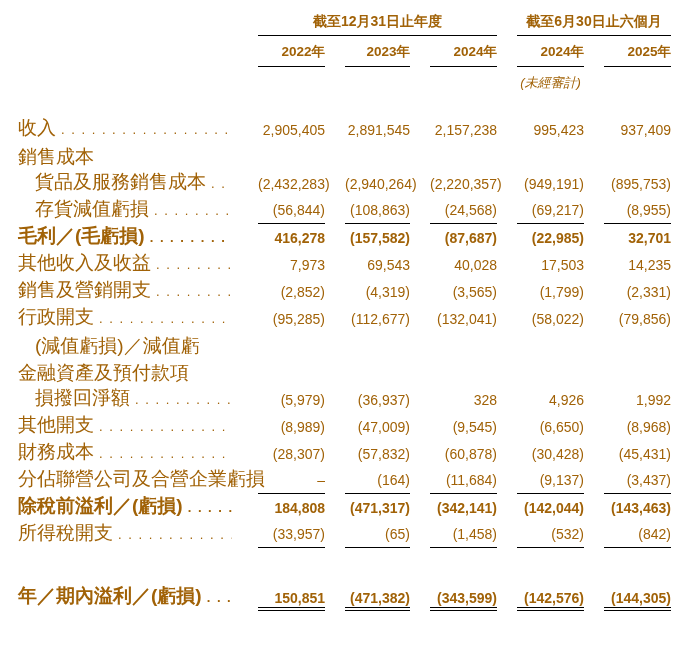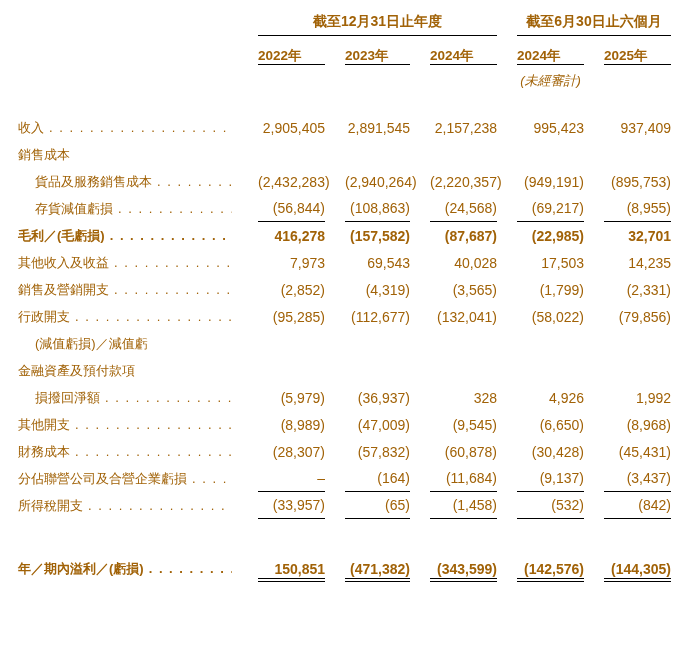--- a/index.html
+++ b/index.html
@@ -14,32 +14,32 @@
   col.c3{width:87px} col.c4{width:87px} col.c5{width:67px}
   th,td { padding:0; vertical-align:bottom; font-weight:normal; text-align:left; }
 
   
   .h-groups th { height:26px; }
   .h-group-in { display:block; text-align:center; font-weight:bold; font-size:14px;
                 line-height:17px; padding-bottom:5px; border-bottom:1px solid #000; }
   .h-group .h-group-in { margin-right:20px; }
   .h-group2 .h-group-in { margin-right:0; }
   .h-years th { height:29px; }
-  .yr-in { display:block; text-align:left; font-weight:bold; font-size:13.5px;
-           line-height:16px; border-bottom:1px solid #000;margin-top:8px; }
+  .yr-in { display:block; text-align:right; font-weight:bold; font-size:13.5px;
+           line-height:16px; padding-bottom:6px; border-bottom:1px solid #000;margin-top:8px; }
   .h-note th { height:25px; }
   .note-in { display:block; text-align:center; font-style:italic; font-size:13px;
              line-height:15px; padding-bottom:2px; }
   .h-gap td { height:24px; }
 
   
   tbody td { height:27px; }
   .lc { }
   .lw { display:flex; align-items:baseline; padding:0 26px 4px 0;
-        font-size:13px; line-height:18px; white-space:nowrap; }
+        font-size:19px; line-height:18px; white-space:nowrap; }
   .lw.ind { padding-left:17px; }
   .dots { flex:1 1 auto; overflow:hidden; white-space:nowrap; margin-left:5px;
           font-size:13px; }
   .dots::after { content:". . . . . . . . . . . . . . . . . . . . . . . . . . . . . . . . . . . . . . . . . . . . . . . ."; letter-spacing:1.5px; }
   .num { padding-right:20px; text-align:right; }
   .num.last { padding-right:0; }
   .v { display:block; text-align:right; font-size:14px; line-height:17px;
        padding-bottom:4px; }
   tr.bold .lw, tr.bold .v { font-weight:bold; }
   tr.ru .num .v  { border-bottom:1px solid #000; padding-bottom:4px; }
@@ -396,20 +396,43 @@
             <span class="v">(11,684)</span>
           </td>
         <td class="num">
             <span class="v">(9,137)</span>
           </td>
         <td class="num last">
             <span class="v">(3,437)</span>
           </td>
       </tr>
 
+      <tr class="bold">
+        <td class="lc">
+            <div class="lw">
+              <span>除稅前溢利／(虧損)</span>
+              <span class="dots"></span>
+            </div>
+          </td>
+        <td class="num">
+            <span class="v">184,808</span>
+          </td>
+        <td class="num">
+            <span class="v">(471,317)</span>
+          </td>
+        <td class="num">
+            <span class="v">(342,141)</span>
+          </td>
+        <td class="num">
+            <span class="v">(142,044)</span>
+          </td>
+        <td class="num last">
+            <span class="v">(143,463)</span>
+          </td>
+      </tr>
 
       <tr class="ru">
         <td class="lc">
             <div class="lw">
               <span>所得稅開支</span>
               <span class="dots"></span>
             </div>
           </td>
         <td class="num">
             <span class="v">(33,957)</span>

